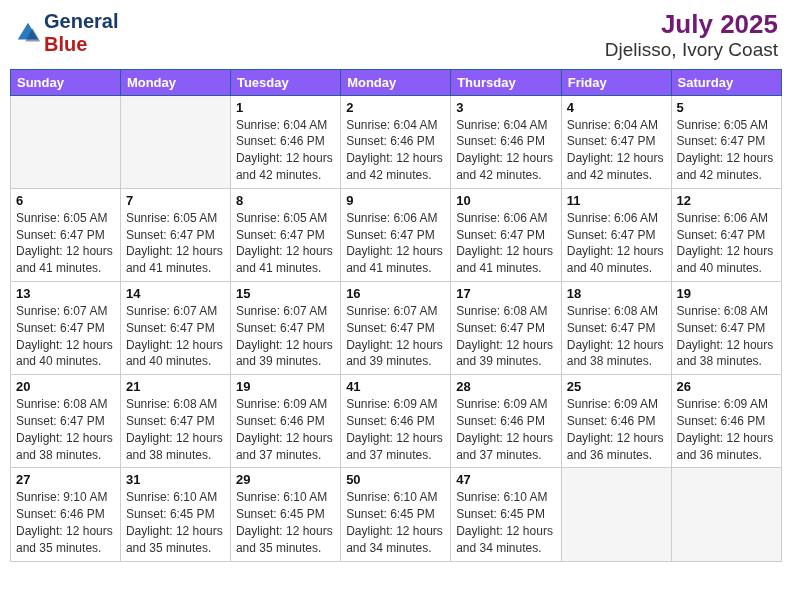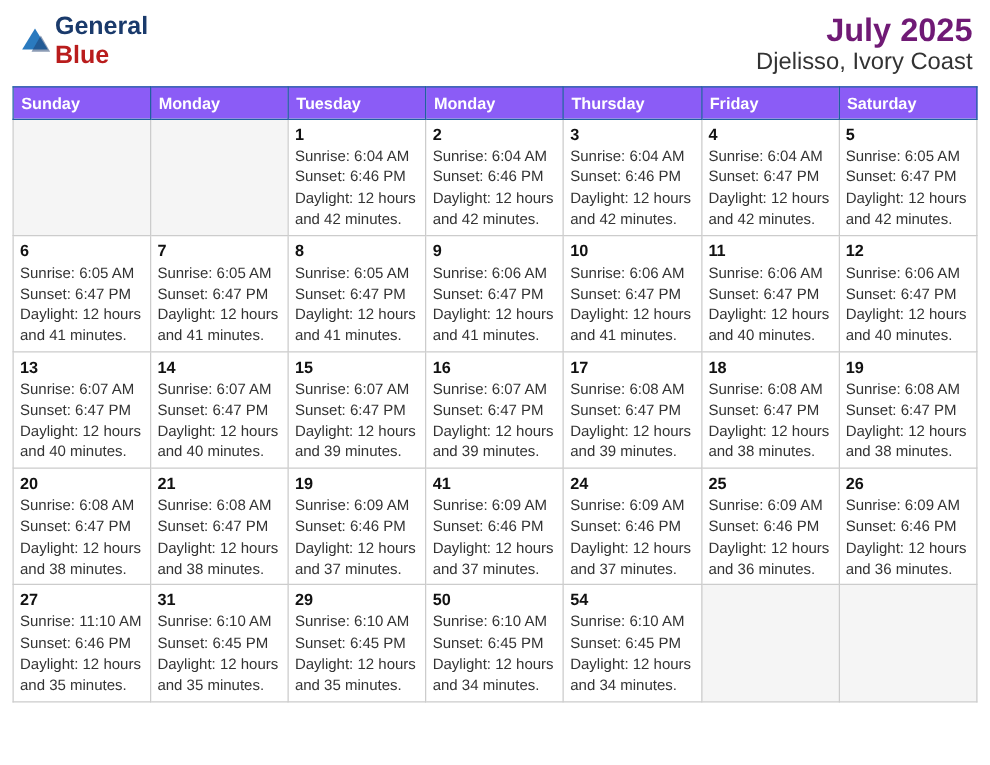--- a/index.html
+++ b/index.html
@@ -253,42 +253,42 @@
 Sunset: 6:46 PM
 Daylight: 12 hours and 37 minutes.</div>
         </td>
         <td>
           <span class="day-num">41</span>
           <div class="day-info">Sunrise: 6:09 AM
 Sunset: 6:46 PM
 Daylight: 12 hours and 37 minutes.</div>
         </td>
         <td>
-          <span class="day-num">24</span>
+          <span class="day-num">28</span>
           <div class="day-info">Sunrise: 6:09 AM
 Sunset: 6:46 PM
 Daylight: 12 hours and 37 minutes.</div>
         </td>
         <td>
           <span class="day-num">25</span>
           <div class="day-info">Sunrise: 6:09 AM
 Sunset: 6:46 PM
 Daylight: 12 hours and 36 minutes.</div>
         </td>
         <td>
           <span class="day-num">26</span>
           <div class="day-info">Sunrise: 6:09 AM
 Sunset: 6:46 PM
 Daylight: 12 hours and 36 minutes.</div>
         </td>
       </tr>
       <tr class="week-row">
         <td>
           <span class="day-num">27</span>
-          <div class="day-info">Sunrise: 11:10 AM
+          <div class="day-info">Sunrise: 9:10 AM
 Sunset: 6:46 PM
 Daylight: 12 hours and 35 minutes.</div>
         </td>
         <td>
           <span class="day-num">31</span>
           <div class="day-info">Sunrise: 6:10 AM
 Sunset: 6:45 PM
 Daylight: 12 hours and 35 minutes.</div>
         </td>
         <td>
@@ -297,21 +297,21 @@
 Sunset: 6:45 PM
 Daylight: 12 hours and 35 minutes.</div>
         </td>
         <td>
           <span class="day-num">50</span>
           <div class="day-info">Sunrise: 6:10 AM
 Sunset: 6:45 PM
 Daylight: 12 hours and 34 minutes.</div>
         </td>
         <td>
-          <span class="day-num">54</span>
+          <span class="day-num">47</span>
           <div class="day-info">Sunrise: 6:10 AM
 Sunset: 6:45 PM
 Daylight: 12 hours and 34 minutes.</div>
         </td>
         <td class="empty"></td>
         <td class="empty"></td>
       </tr>
     </tbody>
 </table>
 

